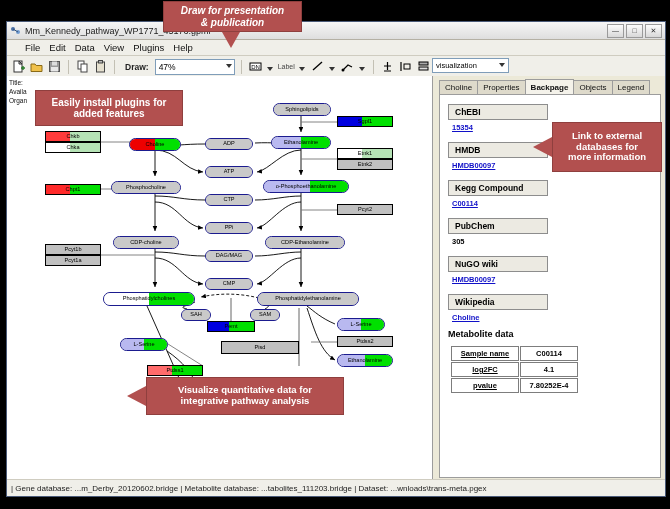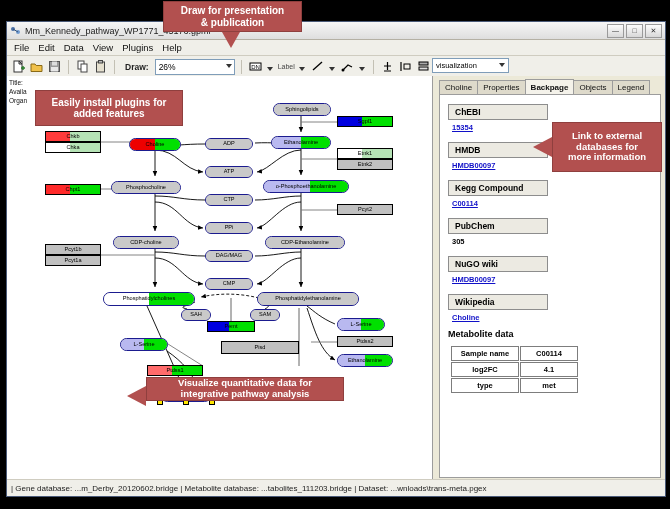--- a/index.html
+++ b/index.html
@@ -12,21 +12,21 @@
 
   .titlebar{height:17px;background:linear-gradient(#f6f6f6,#dedede);border-bottom:1px solid #b4b0a4;
     display:flex;align-items:center;padding:0 3px;font-size:9px;color:#1b1b1b;}
   .title-ico{width:11px;height:11px;margin-right:4px;flex:0 0 auto;}
   .title-text{font-size:9px;white-space:nowrap;overflow:hidden;}
   .title-btns{margin-left:auto;display:flex;gap:2px;}
   .tbtn{width:15px;height:12px;border:1px solid #9a9a9a;background:linear-gradient(#fdfdfd,#d8d8d8);
     font-size:7px;line-height:11px;text-align:center;color:#333;}
 
   .menubar{height:15px;background:#f0efe9;border-bottom:1px solid #cfccc0;display:flex;align-items:center;
-    padding-left:7px;gap:9px;font-size:9.5px;color:#111;}
+    padding-left:18px;gap:9px;font-size:9.5px;color:#111;}
   .menubar span{cursor:default;}
 
   .toolbar{height:21px;background:#f0efe9;border-bottom:1px solid #cfccc0;display:flex;align-items:center;
     padding-left:4px;gap:3px;}
   .tb-ico{width:15px;height:15px;display:inline-block;position:relative;}
   .tb-sep{width:1px;height:14px;background:#c3c0b4;margin:0 3px;}
   .zoom-label{font-size:8.5px;margin:0 3px 0 4px;font-weight:bold;color:#222;}
   .zoom-combo{width:75px;height:14px;border:1px solid #7f9db9;background:#fff;font-size:8.5px;
     display:flex;align-items:center;padding-left:3px;position:relative;}
   .zoom-combo .arrow{position:absolute;right:2px;top:4px;width:0;height:0;border-left:3px solid transparent;
@@ -68,21 +68,21 @@
     overflow:hidden;padding:6px 0 0 8px;}
   .db-head{display:inline-block;min-width:86px;border:1px solid #8d8d8d;background:#eceae2;font-size:8.5px;
     font-weight:bold;padding:2px 6px;color:#000;margin-bottom:3px;}
   .db-link{display:block;font-size:7.5px;color:#1010c8;text-decoration:underline;font-weight:bold;margin:0 0 7px 4px;}
   .db-plain{display:block;font-size:7.5px;color:#000;margin:0 0 7px 4px;font-weight:bold;}
   .exp-title{font-size:9px;font-weight:bold;color:#000;margin:3px 0 6px 0;}
   .gene-id{font-size:7.5px;font-weight:bold;color:#000;margin:0 0 3px 2px;}
   .exp-table{border-collapse:separate;border-spacing:1px;margin-left:2px;}
   .exp-table td{border:1px solid #7d7d7d;font-size:7.5px;font-weight:bold;text-align:center;
     padding:2px 4px;color:#000;background:#fff;}
-  .exp-table td.k{width:58px;}
+  .exp-table td.k{width:58px;text-decoration:underline;}
   .exp-table td.v{width:48px;}
 
   .vis-combo{position:absolute;right:8px;top:3px;width:72px;height:13px;border:1px solid #7f9db9;background:#fff;
     font-size:7.5px;display:flex;align-items:center;padding-left:3px;}
   .vis-combo .arrow{position:absolute;right:3px;top:4px;width:0;height:0;border-left:3px solid transparent;
     border-right:3px solid transparent;border-top:4px solid #333;}
 
   
   .callout{position:absolute;background:#b2504f;color:#fff;font-weight:bold;text-align:center;
     border:1px solid #8f3f3e;z-index:40;display:flex;align-items:center;justify-content:center;
@@ -143,21 +143,21 @@
             <rect x="6" y="5" width="6" height="8" fill="#fff" stroke="#444"></rect>
           </svg></span>
       <span class="tb-ico">
         <svg viewBox="0 0 15 15">
             <rect x="3.5" y="3" width="8" height="10" fill="#e5e0cf" stroke="#444"></rect>
             <rect x="5.5" y="1.5" width="4" height="2.5" fill="#bbb" stroke="#444"></rect>
           </svg></span>
       <span class="tb-sep"></span>
       <span class="zoom-label">Draw:</span>
       <span class="zoom-combo">
-        <span>26%</span>
+        <span>47%</span>
         <i class="arrow"></i>
       </span>
       <span class="tb-sep"></span>
       <span class="tb-ico">
         <svg viewBox="0 0 15 15">
             <rect x="2" y="4" width="11" height="7" fill="#fff" stroke="#000"></rect>
             <text x="7.5" y="9.8" font-size="6" text-anchor="middle" fill="#000" font-family="Liberation Sans">DN</text>
           </svg></span>
       <i class="tb-drop"></i>
       <span class="tb-txt">Label</span>
@@ -449,21 +449,21 @@
               <i class="half" style="right: 0px; width: 55%; background: rgb(0, 224, 0);"></i>
               <span class="nodetext">Ptdss1</span>
             </div>
           </div>
 
         <div class="callout" style="left:28px;top:14px;width:148px;height:36px;font-size:10px;">
           <span style="white-space:pre-line;">Easily install plugins for
 added features</span>
         </div>
 
-        <div class="callout" style="left:139px;top:301px;width:198px;height:24px;font-size:9.5px;">
+        <div class="callout" style="left:139px;top:301px;width:198px;height:38px;font-size:9.5px;">
           <span style="white-space:pre-line;">Visualize quantitative data  for
 integrative pathway analysis</span>
         </div>
         <div class="c-arrow" style="left:120px;top:310px;border-top:10px solid transparent;border-bottom:10px solid transparent;border-right:19px solid #b2504f;"></div>
 
       </div>
 
       <div class="side-pane">
         <div class="tabs">
           <div class="tab">Choline</div>
@@ -497,41 +497,41 @@
             <tbody>
                 <tr>
               <td class="k">Sample name</td>
               <td class="v">C00114</td>
             </tr>
             <tr>
               <td class="k">log2FC</td>
               <td class="v">4.1</td>
             </tr>
             <tr>
-              <td class="k">type</td>
-              <td class="v">met</td>
+              <td class="k">pvalue</td>
+              <td class="v">7.80252E-4</td>
             </tr>
           </tbody>
             </table>
         </div>
       </div>
     </div>
 
     <div class="statusbar">
       <span>| Gene database: ...m_Derby_20120602.bridge | Metabolite database: ...tabolites_111203.bridge | Dataset:  ...wnloads\trans-meta.pgex</span>
     </div>
   </div>
 
   <div class="vis-combo" style="left:432px;top:58px;">
     <span>visualization</span>
     <i class="arrow"></i>
   </div>
 
   <div class="callout" style="left:163px;top:1px;width:139px;height:31px;font-size:10px;">
-    <span style="white-space:pre-line;">Draw for presentation
+    <span style="white-space:pre-line;font-style:italic;">Draw for presentation
 &amp; publication</span>
   </div>
   <div class="c-arrow" style="left:222px;top:32px;border-left:9px solid transparent;border-right:9px solid transparent;border-top:16px solid #b2504f;"></div>
 
   <div class="callout" style="left:552px;top:122px;width:110px;height:50px;font-size:9.5px;">
     <span style="white-space:pre-line;">Link  to external
 databases  for
 more information</span>
   </div>
   <div class="c-arrow" style="left:533px;top:137px;border-top:10px solid transparent;border-bottom:10px solid transparent;border-right:19px solid #b2504f;"></div>

